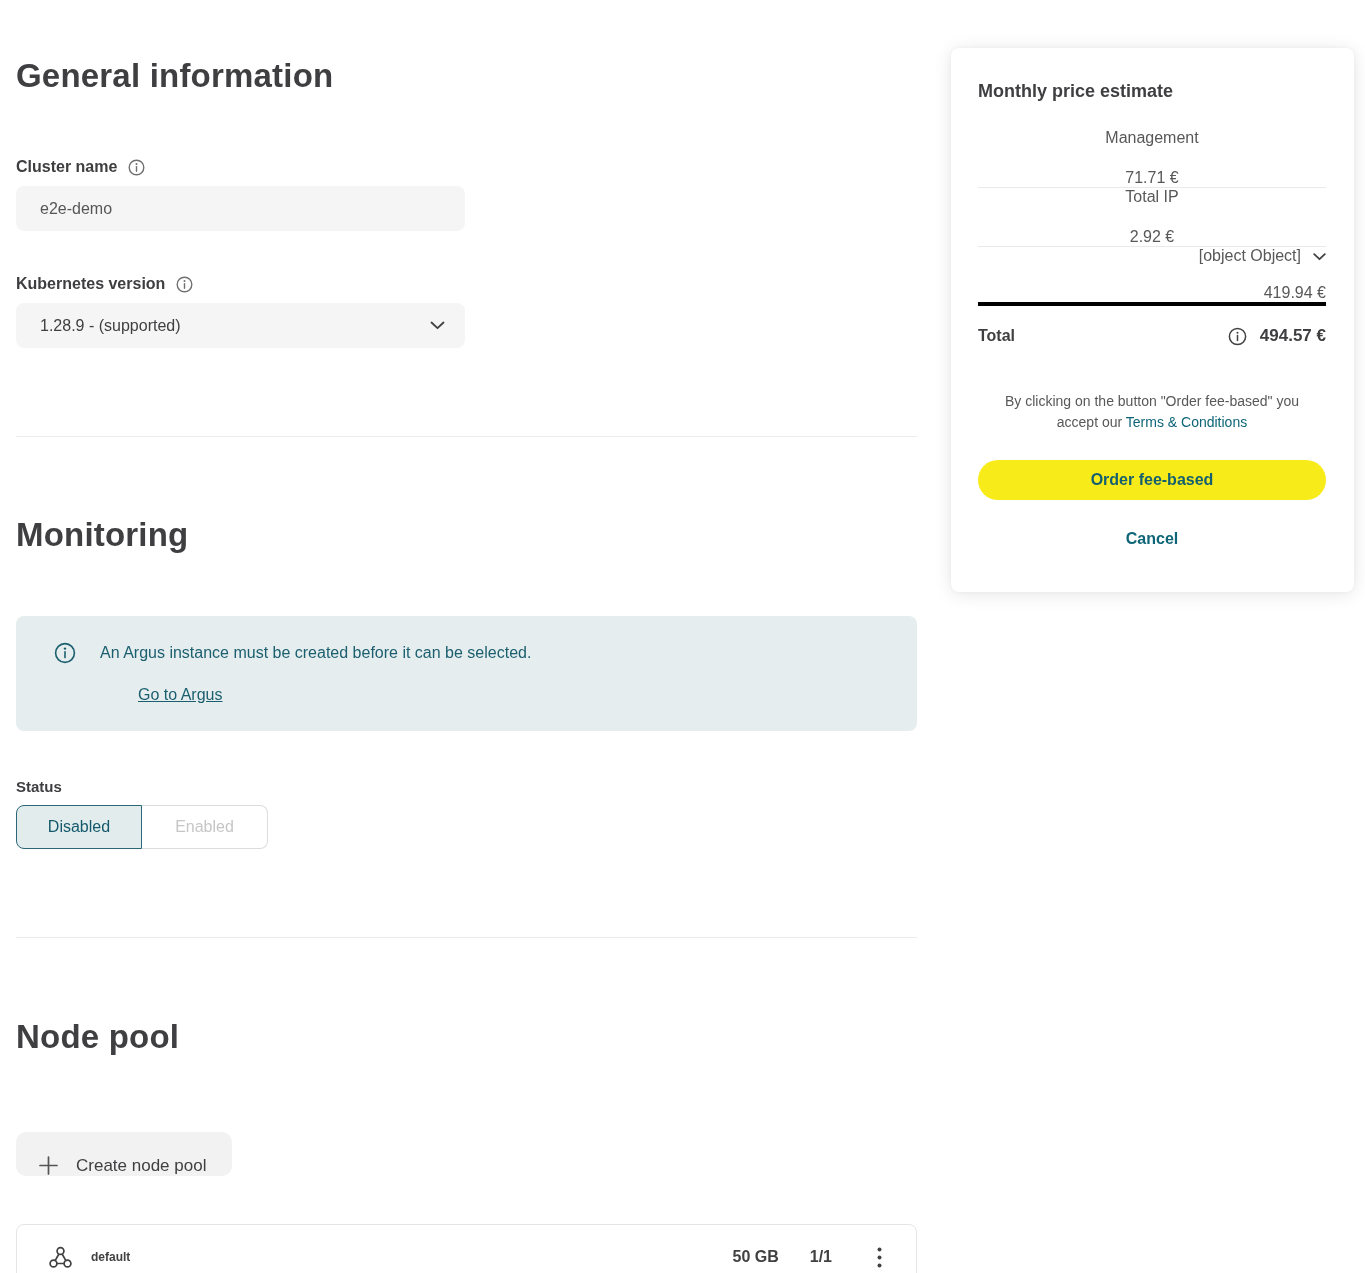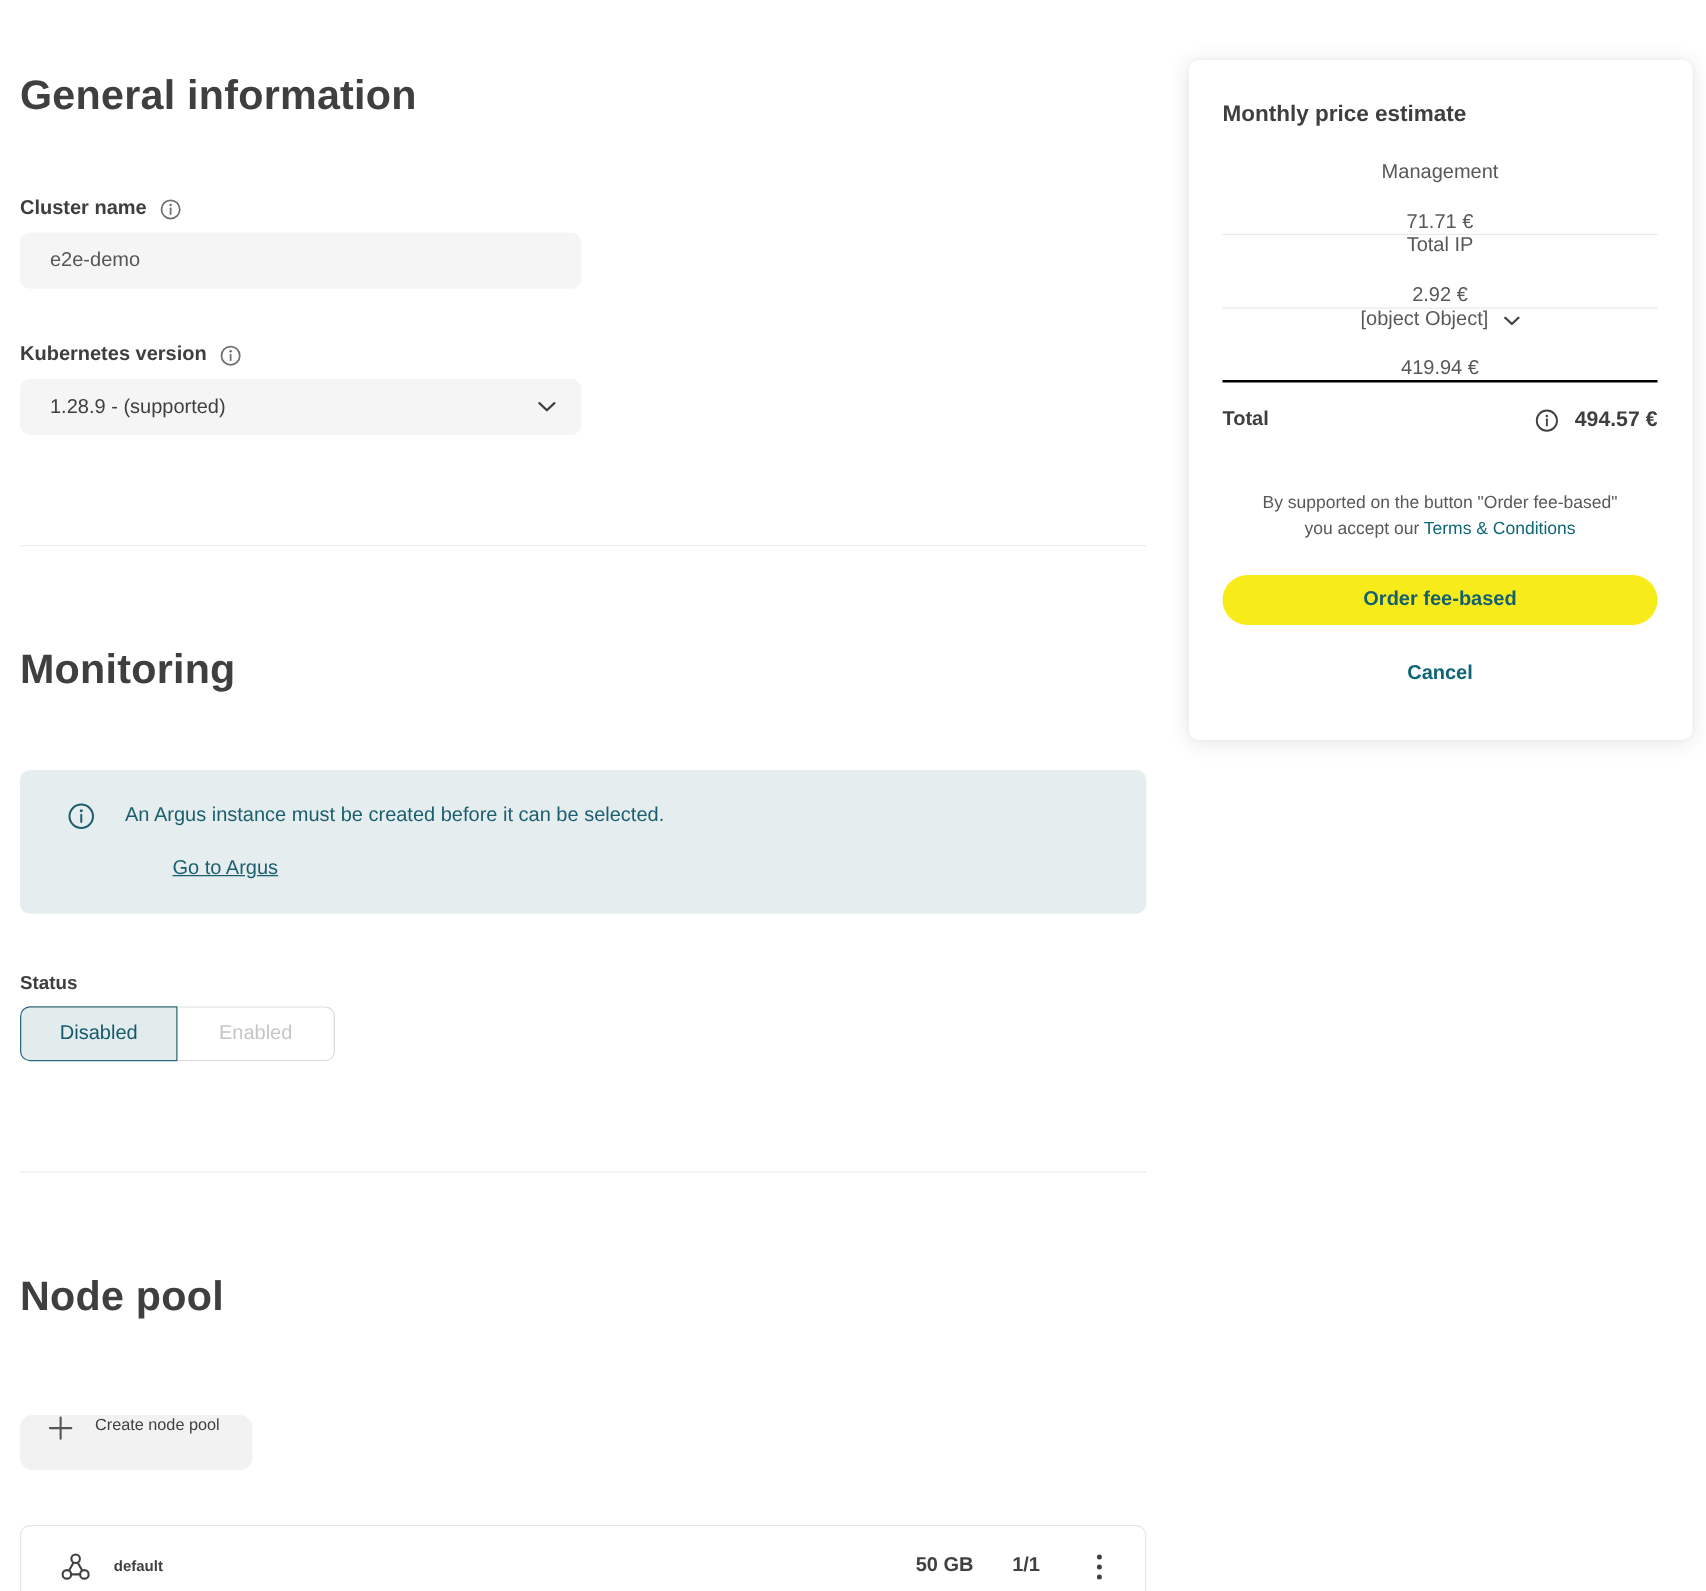--- a/index.html
+++ b/index.html
@@ -43,43 +43,43 @@
   .segmented { margin-top:9px; display:flex; }
   .segment { width:126px; height:44px; display:flex; align-items:center; justify-content:center;
     font-size:16px; cursor:pointer; background:#fff; }
   .segment.selected { background:#e3eced; border:1px solid #2c6778; border-radius:8px 0 0 8px;
     color:#14596b; z-index:1; }
   .segment.unselected { border:1px solid #dcdcdc; border-left:none; border-radius:0 8px 8px 0;
     color:#c6c6c6; }
 
   h1.nodepool-title { margin-top:79px; }
 
-  .create-btn { margin-top:75px; display:inline-flex; align-items:flex-start; gap:17px; height:44px;
+  .create-btn { margin-top:75px; display:inline-flex; align-items:flex-end; gap:17px; height:44px;
     padding:0 26px 0 22px; background:#f2f2f2; border:none; border-radius:10px; cursor:pointer;
-    font-size:13px; color:#3f3f41; font-family:"Liberation Sans","DejaVu Sans",sans-serif; }
+    font-size:17px; color:#3f3f41; font-family:"Liberation Sans","DejaVu Sans",sans-serif; }
 
   .pool-row { margin-top:44px; width:901px; height:100px; border:1px solid #e5e5e5;
     border-radius:8px; padding:12px 30px 0 30px; cursor:pointer; background:#fff; }
   .pool-row-inner { display:flex; align-items:center; height:40px; }
   .pool-name { margin-left:17px; font-size:12px; font-weight:bold; color:#414141; }
   .pool-spacer { flex:1; }
   .pool-size { font-size:16px; font-weight:bold; color:#414141; }
   .pool-count { margin-left:31px; font-size:16px; font-weight:bold; color:#414141; }
   .kebab-btn { margin-left:41px; background:none; border:none; cursor:pointer; display:flex;
     align-items:center; padding:4px; }
 
   
   .price-card { position:absolute; left:951px; top:48px; width:403px; height:544px;
     background:#fff; border-radius:8px; box-shadow:0 2px 18px rgba(0,0,0,.10),0 0 4px rgba(0,0,0,.04);
     padding:32px 28px 0 27px; }
   .price-title { font-size:18px; font-weight:bold; color:#3f3f41; line-height:22px; }
   .price-rows { margin-top:27px; }
   .price-row { height:59px; display:flex; align-items:center; justify-content:space-between;
     border-bottom:1px solid #e9e9e9;flex-direction:column; }
-  .price-row.last { border-bottom:2px solid #000000; }
+  .price-row.last { border-bottom:4px solid #000000;align-items:flex-end; }
   .price-row-label { font-size:16px; color:#585858; display:flex; align-items:center; gap:12px; }
   .price-row-value { font-size:16px; color:#585858; }
   .expander { display:inline-flex; cursor:pointer; padding-top:2px; }
   .total-row { height:60px; display:flex; align-items:center; justify-content:space-between; }
   .total-label { font-size:16px; font-weight:bold; color:#3f3f41; }
   .total-right { display:flex; align-items:center; gap:13px; }
   .total-value { font-size:17px; font-weight:bold; color:#3f3f41; }
   .terms { margin:25px auto 0; max-width:300px; text-align:center; font-size:14px;
     line-height:21px; color:#585858; }
   .terms-link { color:#0d6577; cursor:pointer; }
@@ -226,21 +226,21 @@
             <circle cx="9.5" cy="9.5" r="8.1" stroke="#414141" stroke-width="1.5"></circle>
             <circle cx="9.5" cy="5.7" r="1" fill="#414141"></circle>
             <path d="M9.5 8.4 V13.4" stroke="#414141" stroke-width="1.5" stroke-linecap="round"></path>
           </svg>
         </span>
         <span class="total-value">494.57 €</span>
       </span>
     </div>
 
     <p class="terms">
-      <span>By supported on the button "Order fee-based" you accept our</span>
+      <span>By clicking on the button "Order fee-based" you accept our</span>
       <a class="terms-link">Terms &amp; Conditions</a>
     </p>
 
     <button class="order-btn">Order fee-based</button>
     <button class="cancel-btn">Cancel</button>
   </aside>
 
 </div>
 
 </body></html>

